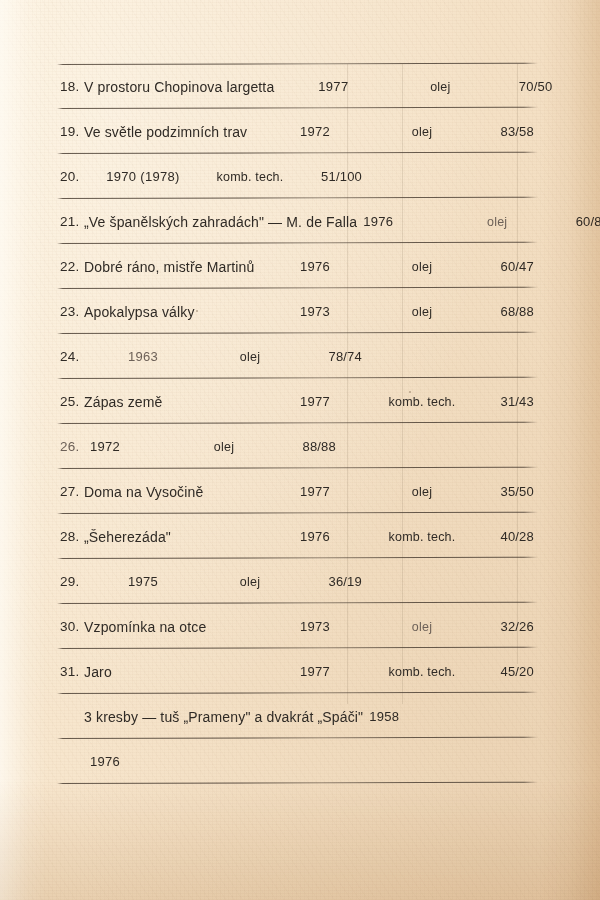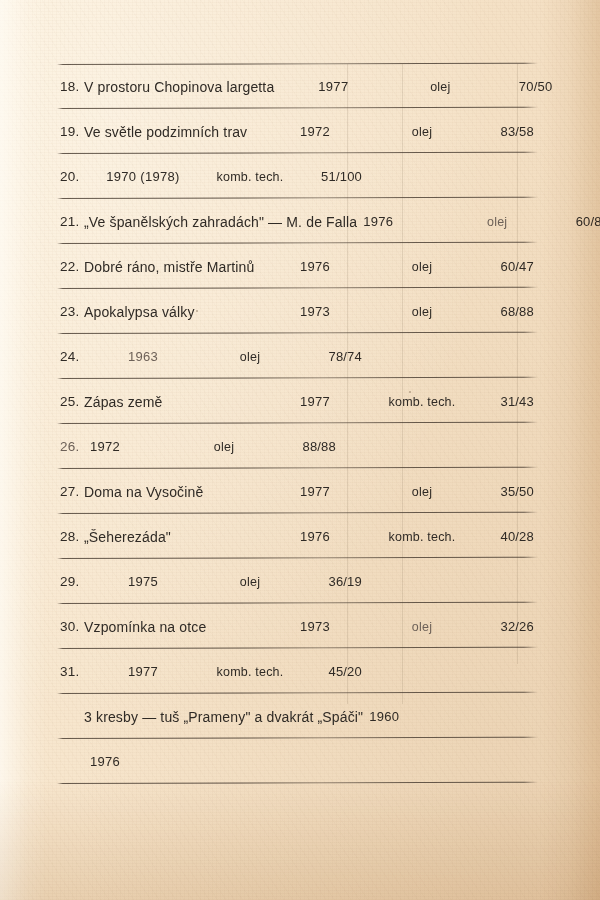--- a/index.html
+++ b/index.html
@@ -281,30 +281,31 @@
     <span class="c-index">30.</span>
     <span class="c-title">Vzpomínka na otce</span>
     <span class="c-year">1973</span>
     <span class="c-tech faded">olej</span>
     <span class="c-dim">32/26</span>
     <div class="rule bot"></div>
   </div>
 
   <div class="row">
     <span class="c-index">31.</span>
+    <span class="c-title">Jaro</span>
     <span class="c-year">1977</span>
     <span class="c-tech">komb. tech.</span>
     <span class="c-dim">45/20</span>
     <div class="rule bot"></div>
   </div>
 
   <div class="row wide">
     <span class="c-index"></span>
     <span class="c-title">3 kresby — tuš „Prameny" a dvakrát „Spáči"</span>
-    <span class="c-year">1960</span>
+    <span class="c-year">1958</span>
     <span class="c-tech"></span>
     <span class="c-dim"></span>
     <div class="rule bot"></div>
   </div>
 
   <div class="row wide">
     <span class="c-index"></span>
     <span class="c-year">1976</span>
     <span class="c-tech"></span>
     <span class="c-dim"></span>

